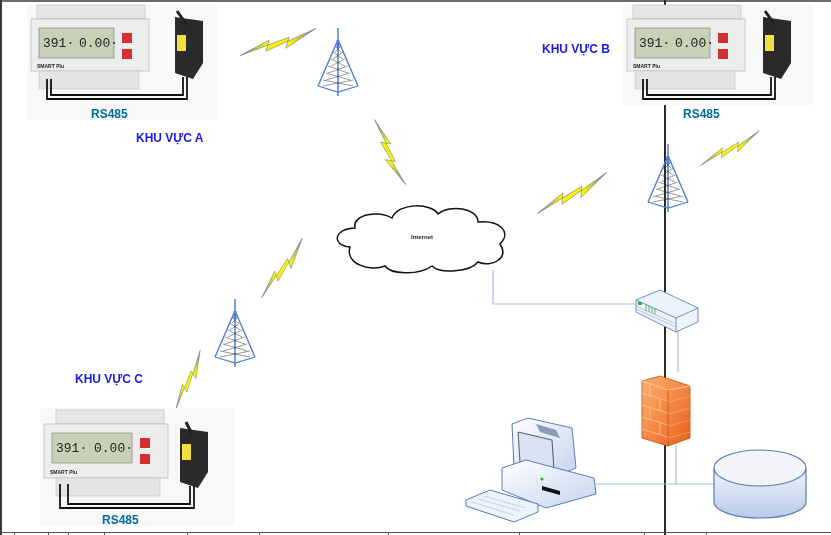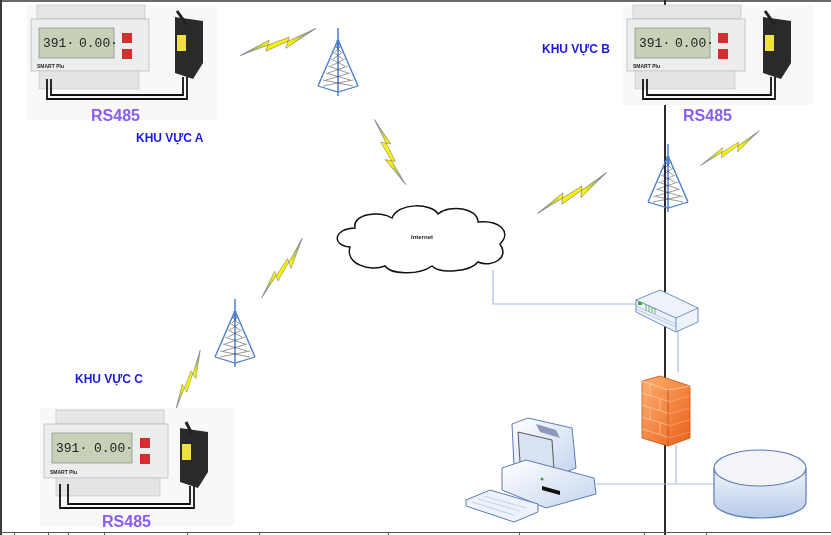--- a/index.html
+++ b/index.html
@@ -5,21 +5,21 @@
   html, body { margin:0; padding:0; }
   body { width:831px; height:535px; position:relative; overflow:hidden; background:#fff; font-family:"Liberation Sans", sans-serif; }
   #canvas { position:absolute; left:0; top:0; width:666px; height:535px; }
   .frame-top { position:absolute; left:0; top:0; width:831px; height:2px; background:#6a6a6a; }
   .frame-left { position:absolute; left:0; top:0; width:2px; height:535px; background:#3a3a3a; }
   .frame-right { position:absolute; right:0; top:0; width:2px; height:535px; background:#2a2a2a; }
   .frame-bottom { position:absolute; left:0; top:532px; width:831px; height:1px; background:#555; }
   .tick { position:absolute; top:532px; width:1px; height:3px; background:#555; }
   .label { position:absolute; font-weight:bold; white-space:nowrap; }
   .zone { color:#1a1ae6; font-size:12px; }
-  .rs485 { color:#8b5cf6; font-size:16px; }
+  .rs485 { color:#0369a1; font-size:12px; }
   .internet { font-size:6px; color:#222; }
 </style>
 </head>
 <body>
 
 <div id="canvas">
   <div class="frame-top"></div>
   <div class="frame-left"></div>
   <div class="frame-right"></div>
   <div class="frame-bottom"></div>

